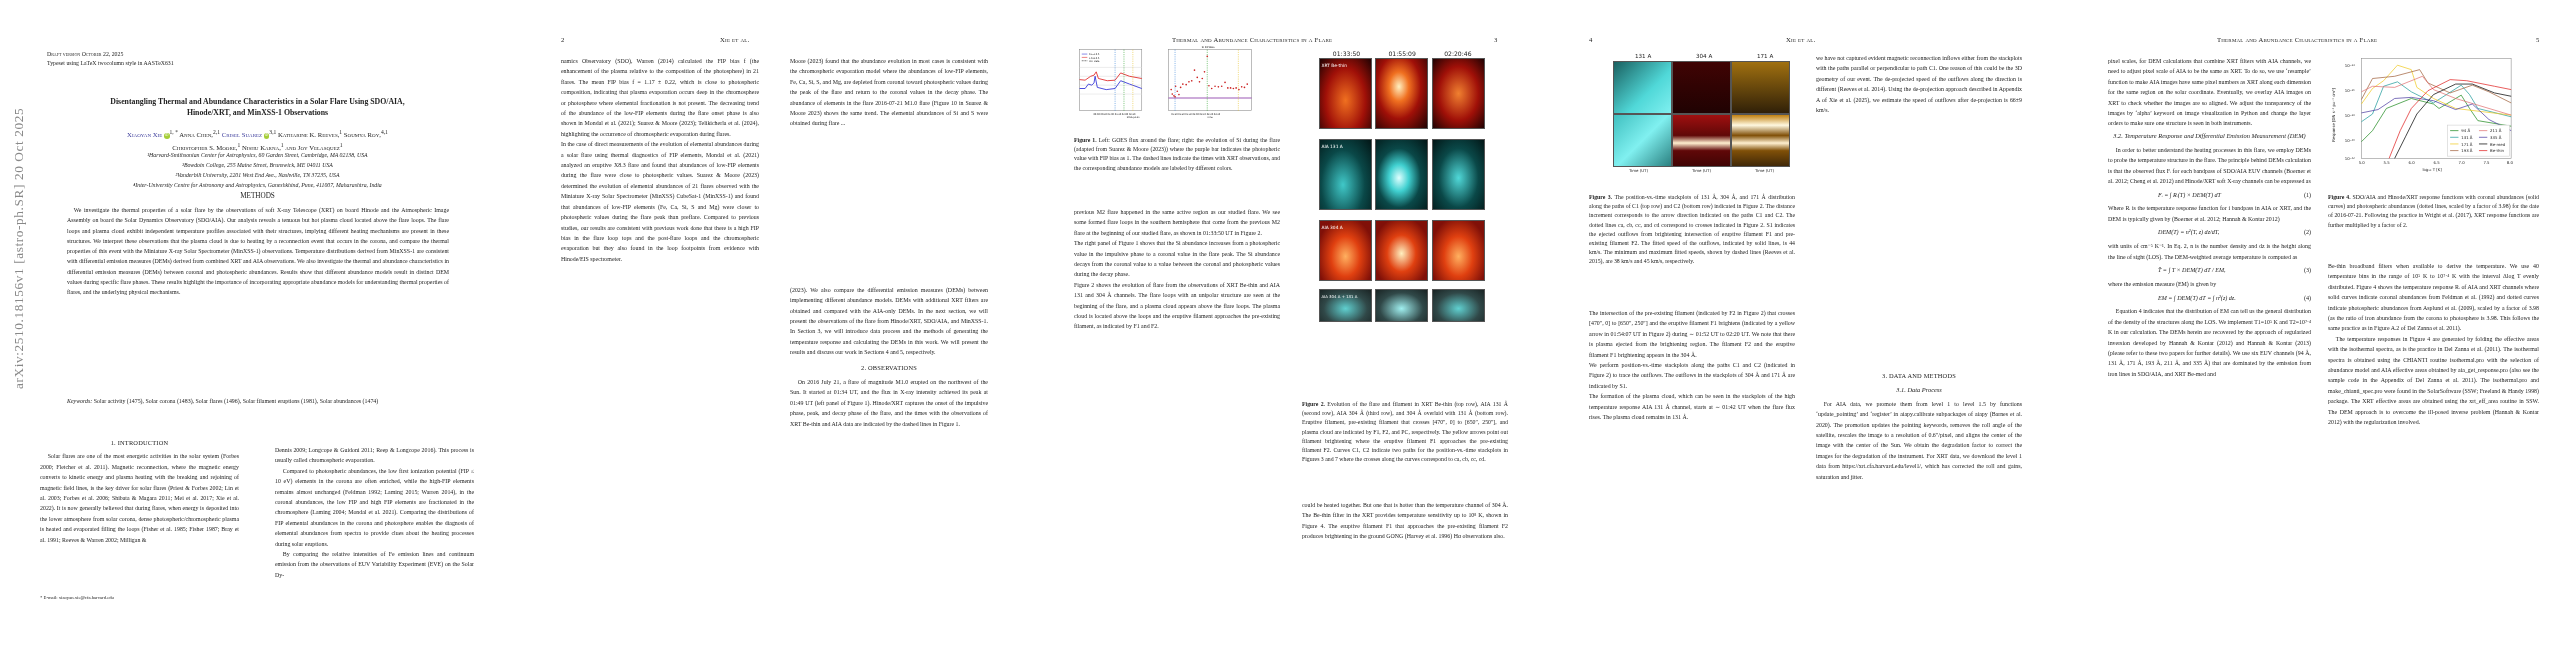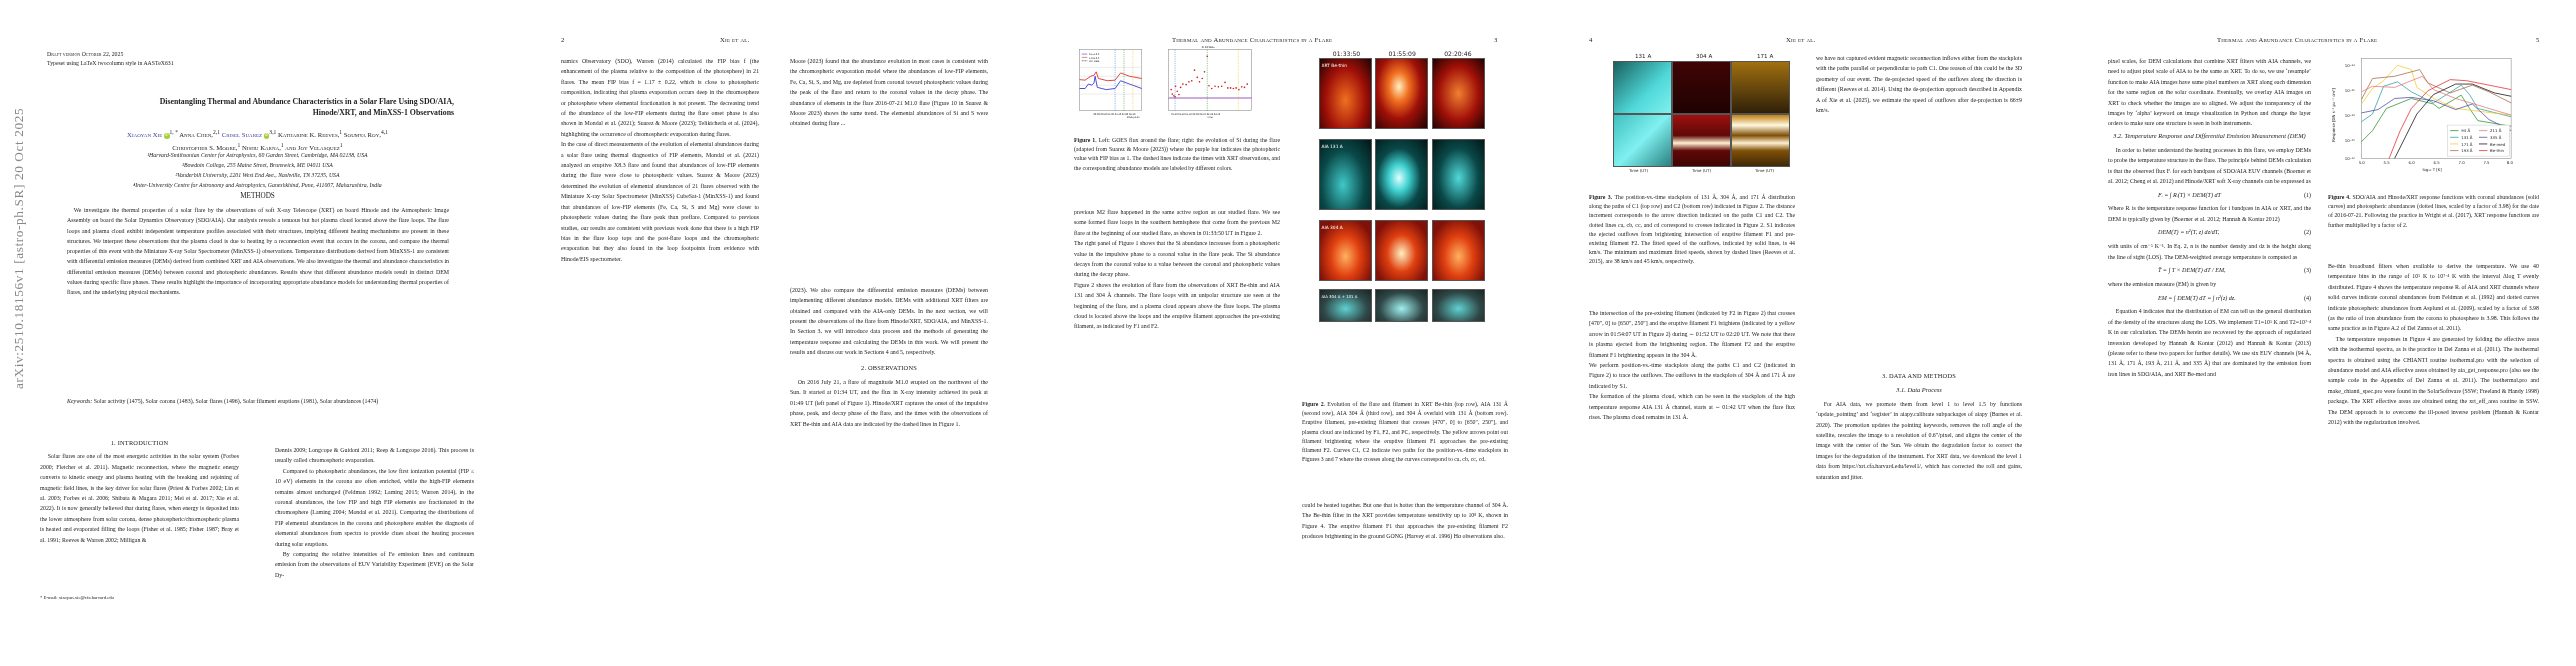--- a/index.html
+++ b/index.html
@@ -14,21 +14,21 @@
 .col p.ni{text-indent:0}
 .sec{text-align:center;font-size:6.4px;letter-spacing:0.2px;margin:5.6px 0 3.3px}
 .subsec{text-align:center;font-style:italic;font-size:6.4px;margin:2.2px 0 3.3px}
 .eq{display:flex;justify-content:space-between;padding:3.3px 0 3.3px 50px;font-style:italic;font-size:6.1px}
 .eq .n{font-style:normal}
 .cap{font-size:5.8px;line-height:9.2px;text-align:justify}
 .cap b{font-weight:bold}
 .arxiv{position:absolute;left:11px;top:389px;transform-origin:0 0;transform:rotate(-90deg);font-size:13.3px;color:#888;letter-spacing:0.6px;white-space:nowrap}
 .draft{position:absolute;left:47px;top:50px;font-size:5.8px;line-height:9px}
 .sc{font-variant:small-caps}
-.title{position:absolute;left:61px;top:96px;width:393px;text-align:right;font-weight:bold;font-size:7.8px;line-height:11px}
+.title{position:absolute;left:61px;top:96px;width:393px;text-align:center;font-weight:bold;font-size:7.8px;line-height:11px}
 .authors{position:absolute;left:61px;top:127px;width:393px;text-align:center;font-size:6.7px;line-height:10px;font-variant:small-caps}
 .authors .a-link{color:#3a3a9a}
 .orcid{display:inline-block;width:5.6px;height:5.6px;border-radius:50%;background:#a6ce39;color:#fff;font-size:3.3px;line-height:5.6px;text-align:center;vertical-align:middle;font-variant:normal}
 .aff{position:absolute;left:61px;top:150px;width:393px;text-align:center;font-style:italic;font-size:5.8px;line-height:10px}
 .abs-h{position:absolute;left:61px;top:192px;width:393px;text-align:center;font-size:7.2px}
 .abs{position:absolute;left:67px;top:205px;width:382px;font-size:5.9px;line-height:10.3px;text-align:justify;text-indent:6.7px}
 .kw{position:absolute;left:67px;top:396px;width:382px;font-size:5.9px;line-height:10.3px;padding-left:33px;text-indent:-33px}
 .fn{position:absolute;left:40px;top:595px;font-size:4.7px}
 .fig1{position:absolute;left:44px;top:44px;width:211px;height:89px}
 .fig2{position:absolute;left:272px;top:50px;width:189px;height:272px}

